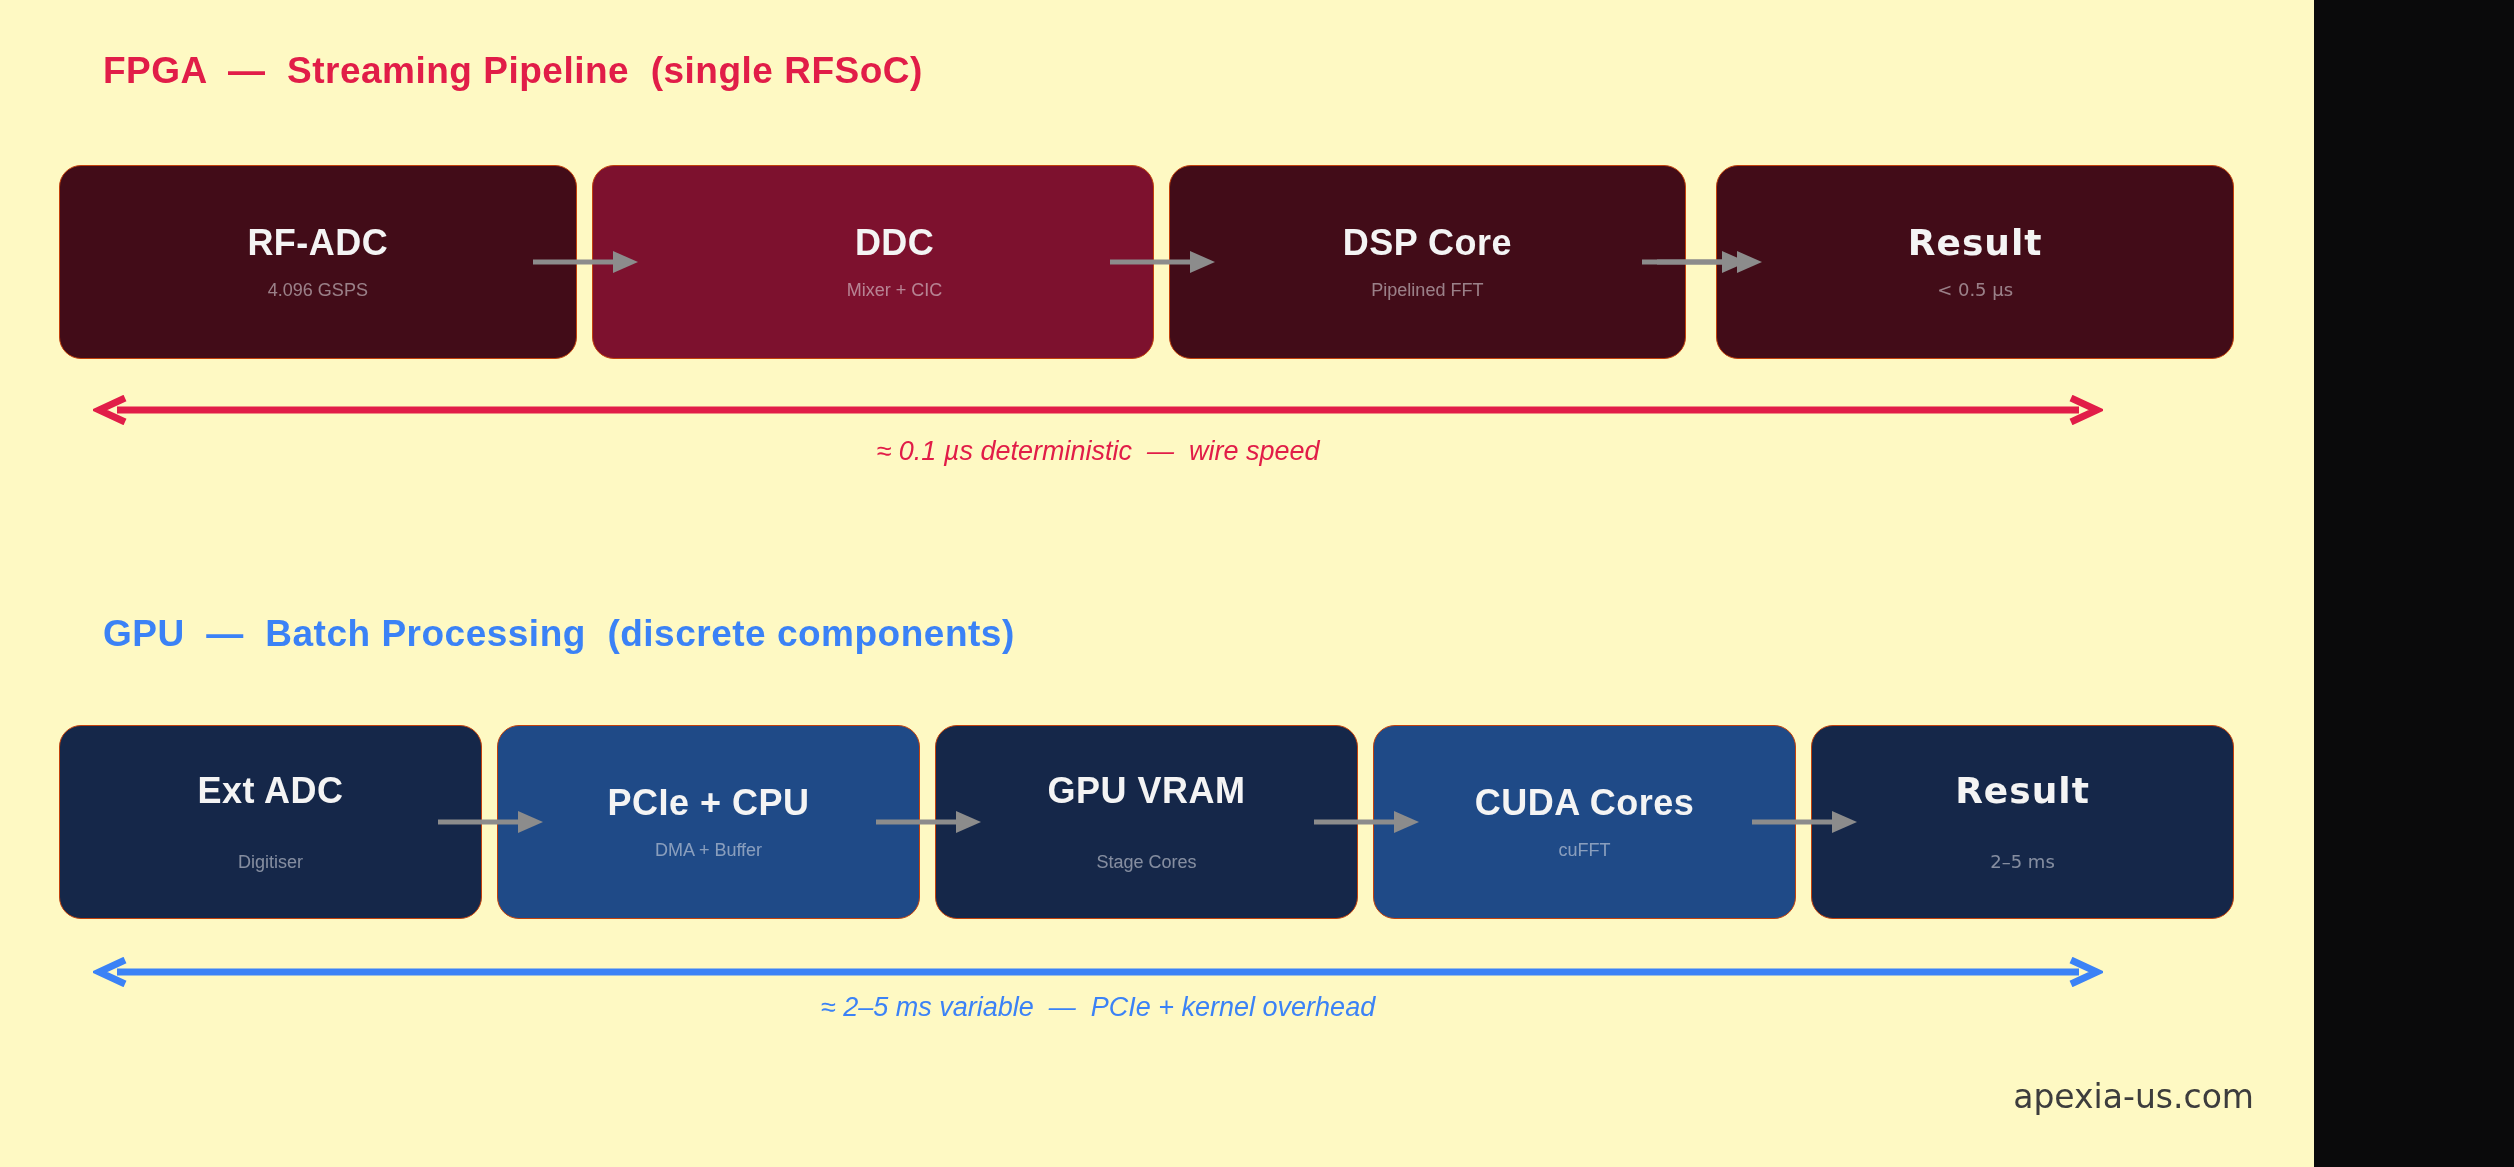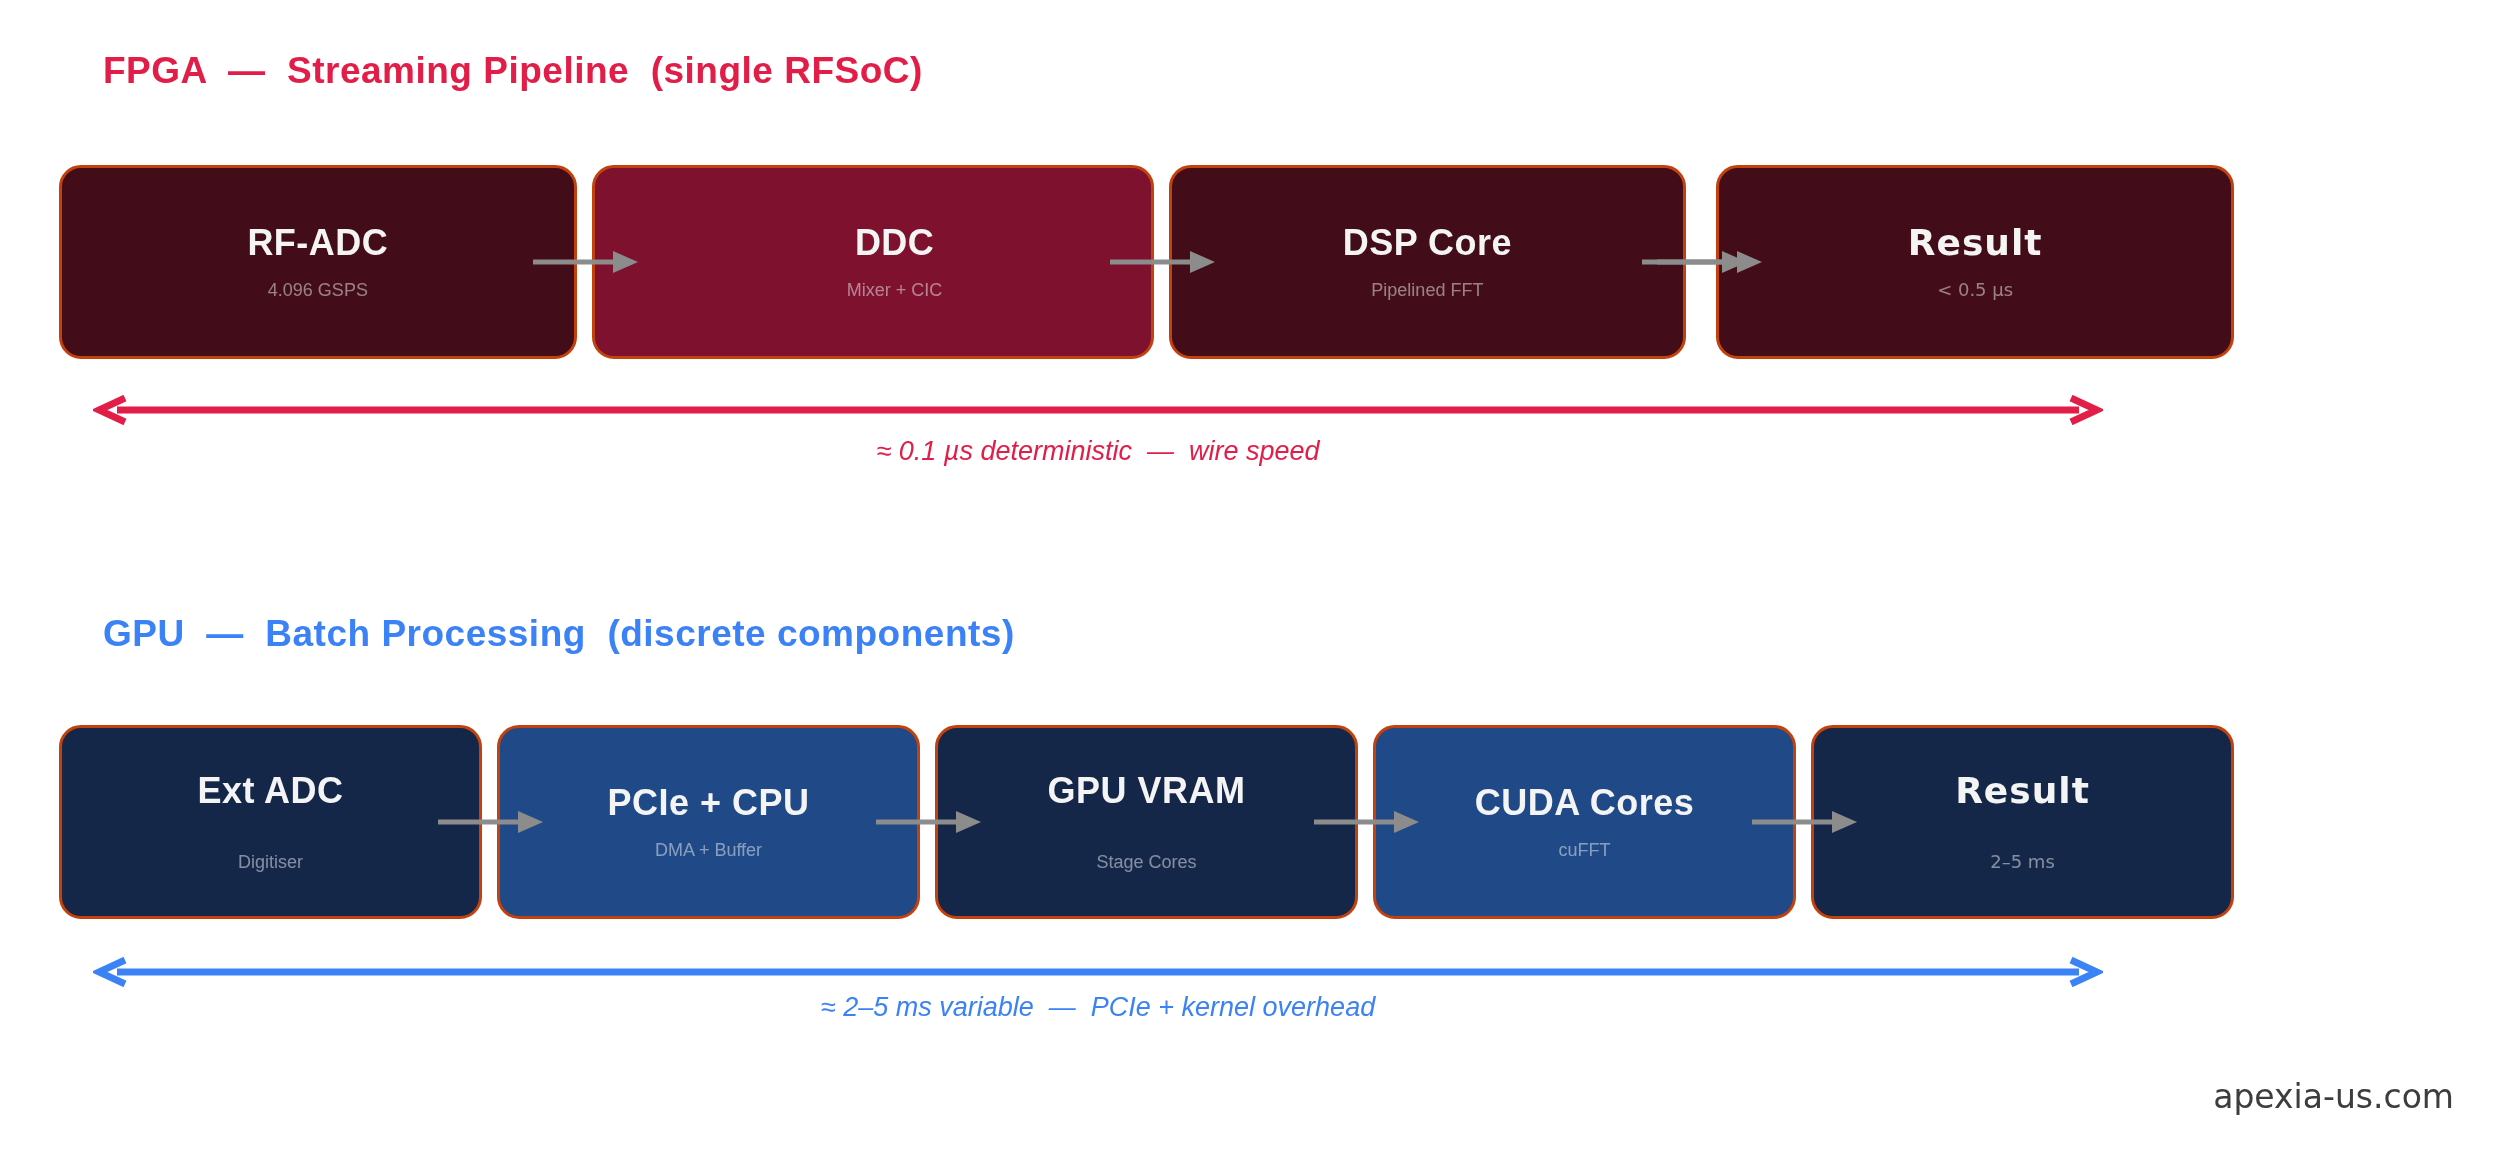--- a/index.html
+++ b/index.html
@@ -2,23 +2,23 @@
 <html><head>
 <meta charset="utf-8">
 <style>
   html, body {
     margin: 0;
     padding: 0;
     background: #0a0a0b;
   }
   #canvas {
     position: relative;
-    width: 2514px;
+    width: 2314px;
     height: 1167px;
-    background: #ffffff;
+    background: #fef9c3;
     overflow: hidden;
     font-family: "Liberation Sans", sans-serif;
   }
 
   
   .section-title {
     position: absolute;
     left: 103px;
     font-size: 37px;
     font-weight: bold;
@@ -37,21 +37,21 @@
     height: 194px;
     display: flex;
     align-items: stretch;
   }
   .node-row.fpga { top: 165px; }
   .node-row.gpu  { top: 725px; }
 
   .node {
     flex: 1 1 0;
     border-radius: 22px;
-    border: 3px solid #c2410c;
+    border: 1px solid #c2410c;
     display: flex;
     flex-direction: column;
     align-items: center;
     justify-content: center;
     gap: 20px;
     z-index: 1;
     box-sizing: border-box;
   }
   .node.dark-red   { background: #420c18; }
   .node.bright-red { background: #7d112e; padding-left: 44px; }

